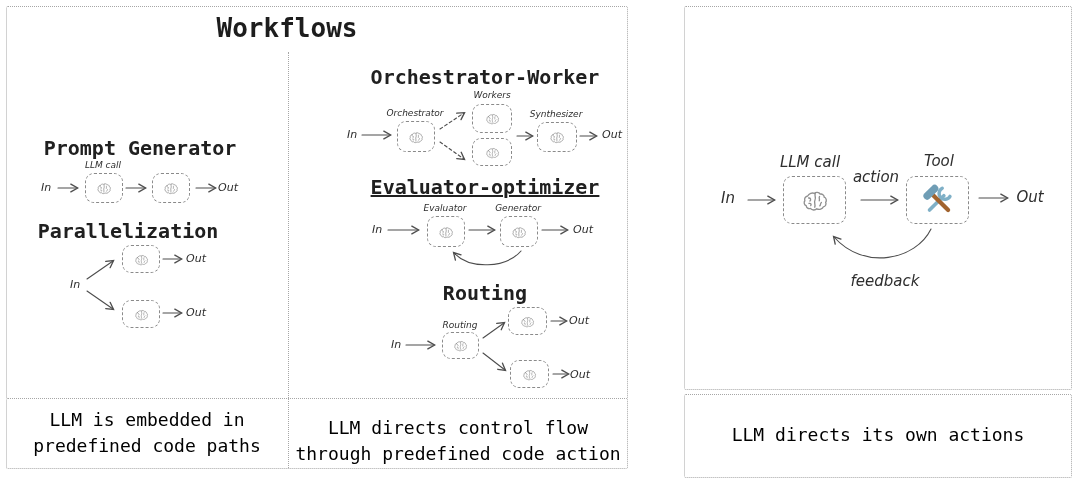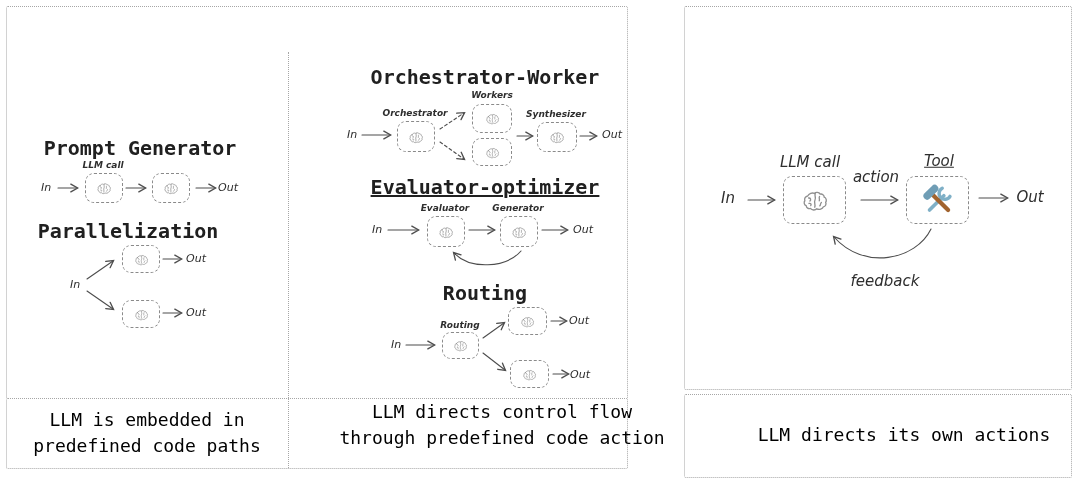--- a/index.html
+++ b/index.html
@@ -19,39 +19,40 @@
     background:#fff; box-sizing:border-box;
     display:flex; align-items:center; justify-content:center;
   }
   .txt {
     position:absolute; transform:translate(-50%,-50%);
     white-space:nowrap; line-height:1.1; text-align:center;
   }
   .h1 { font-weight:700; font-size:26px; color:#1d1d1d; letter-spacing:0px; }
   .h2 { font-weight:700; font-size:20px; color:#202020; }
   .hand   { font-family:"DejaVu Sans", sans-serif; font-style:italic; font-size:11px; color:#2e2e2e; }
-  .hand-xs{ font-family:"DejaVu Sans", sans-serif; font-style:italic; font-size:9px;  color:#2e2e2e;font-weight:bold; }
+  .hand-xs{ font-family:"DejaVu Sans", sans-serif; font-style:italic; font-size:9px;  color:#2e2e2e; }
   .hand-lg{ font-family:"DejaVu Sans", sans-serif; font-style:italic; font-size:15px; color:#2e2e2e; }
   .cap {
     font-size:18px; line-height:26px; color:#000000; font-weight:500;
   }
   .cap > div { white-space:nowrap; }
   svg.overlay { position:absolute; left:0; top:0; pointer-events:none; }
 </style>
 </head>
 <body>
 
 <div class="stage">
 
   <div class="box" style="left:6px; top:6px; width:622px; height:393px;"></div>
   <div class="box" style="left:6px; top:398px; width:622px; height:71px;"></div>
   <div class="divider" style="left:288px; top:52px; height:416px;"></div>
   <div class="box" style="left:684px; top:6px; width:388px; height:384px;"></div>
   <div class="box" style="left:684px; top:394px; width:388px; height:84px;"></div>
 
+  <div class="txt h1" style="left:287px; top:28px;">Workflows</div>
 
   <div class="txt h2" style="left:140px; top:148px;">Prompt Generator</div>
   <div class="txt h2" style="left:485px; top:77px;">Orchestrator-Worker</div>
   <div class="txt h2" style="left:128px; top:231px;">Parallelization</div>
   <div class="txt h2" style="left:485px; top:187px;text-decoration:underline;">Evaluator-optimizer</div>
   <div class="txt h2" style="left:485px; top:293px;">Routing</div>
 
   <svg class="overlay" width="1080" height="484" viewBox="0 0 1080 484">
     <defs>
       <marker id="ah" markerWidth="9" markerHeight="9" viewBox="0 0 9 9" refX="7" refY="4.5" orient="auto">
@@ -194,41 +195,41 @@
   </div>
   <div class="txt hand" style="left:579px; top:321px;">Out</div>
   <div class="node" style="left:510px; top:360px; width:39px; height:28px;">
     <svg width="17" height="17">
         <use href="#brain"></use>
       </svg>
   </div>
   <div class="txt hand" style="left:580px; top:375px;">Out</div>
 
   <div class="txt hand-lg" style="left:810px; top:162px;">LLM call</div>
-  <div class="txt hand-lg" style="left:939px; top:161px;text-decoration:underline;">Tool</div>
+  <div class="txt hand-lg" style="left:939px; top:161px;">Tool</div>
   <div class="txt hand-lg" style="left:728px; top:198px;">In</div>
   <div class="node" style="left:783px; top:176px; width:63px; height:48px;">
     <svg width="32" height="32">
         <use href="#brain"></use>
       </svg>
   </div>
   <div class="txt hand-lg" style="left:876px; top:177px;">action</div>
   <div class="node" style="left:906px; top:176px; width:63px; height:48px;">
     <svg width="34" height="34">
         <use href="#hammer-wrench"></use>
       </svg>
   </div>
   <div class="txt hand-lg" style="left:1030px; top:197px;">Out</div>
   <div class="txt hand-lg" style="left:885px; top:281px;">feedback</div>
 
   <div class="txt cap" style="left:147px; top:433px;">
     <div>LLM is embedded in</div>
     <div>predefined code paths</div>
   </div>
-  <div class="txt cap" style="left:458px; top:425px;margin-left:44px;">
+  <div class="txt cap" style="left:458px; top:441px;">
     <div>LLM directs control flow</div>
     <div>through predefined code action</div>
   </div>
-  <div class="txt cap" style="left:904px; top:435px;">
+  <div class="txt cap" style="left:878px; top:435px;">
     <div>LLM directs its own actions</div>
   </div>
 
 </div>
 
 </body></html>

